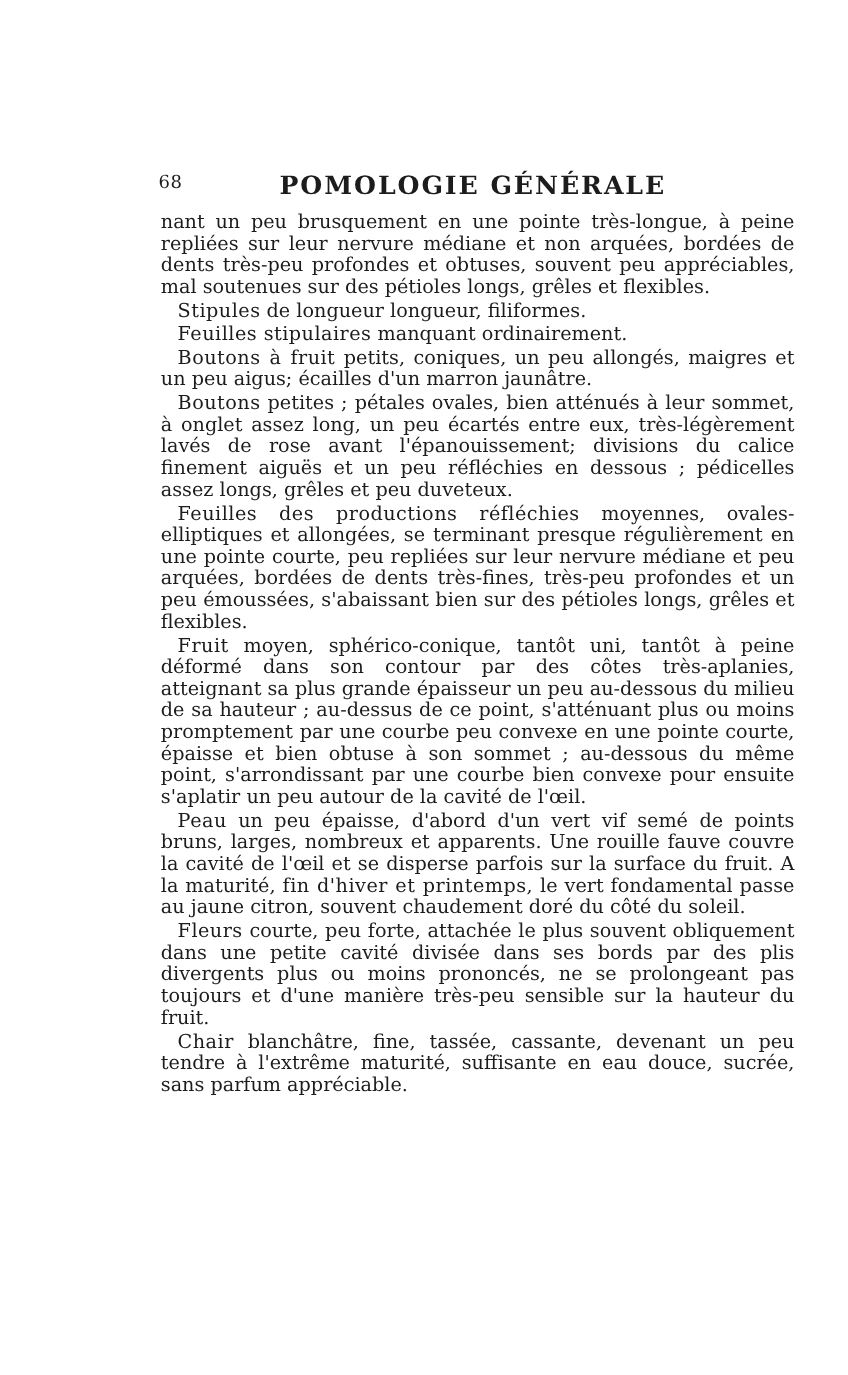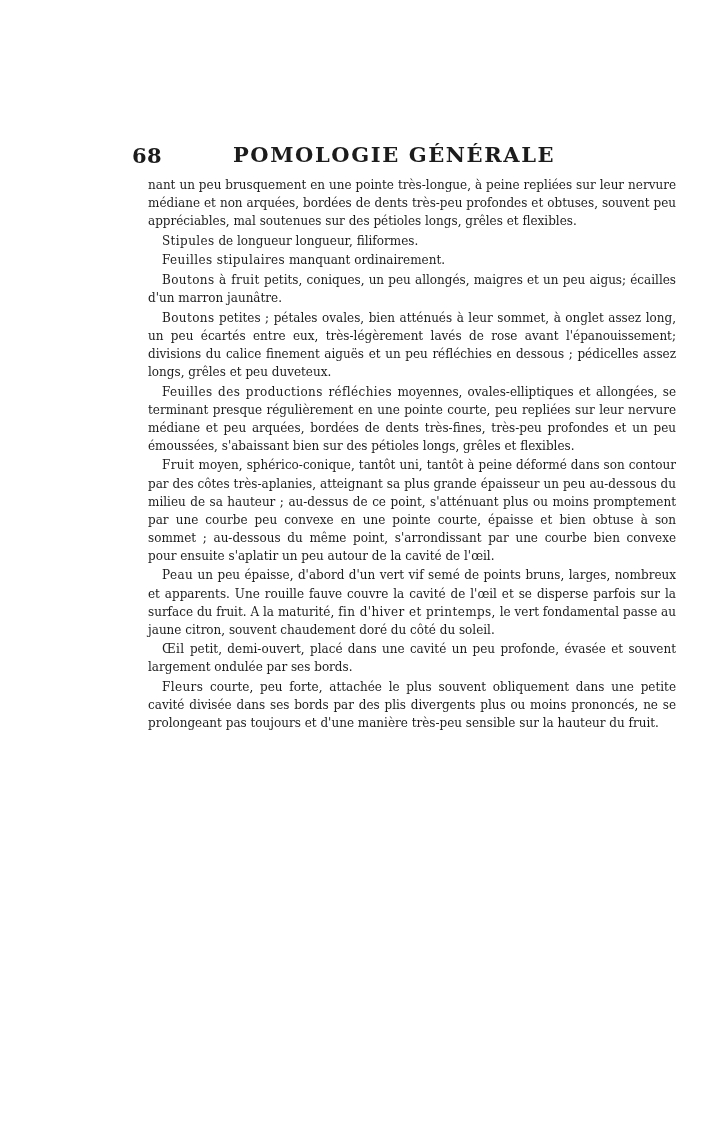--- a/index.html
+++ b/index.html
@@ -12,30 +12,30 @@
   }
   .page{
     position:relative;width:707px;height:1146px;
     background:var(--paper);overflow:hidden;
   }
   .running-head{
     position:absolute;left:130px;top:142px;width:528px;height:22px;
   }
   .pagenum{
     position:absolute;left:2px;top:1px;
-    font-weight:700;font-size:21px;letter-spacing:0.5px;text-align:right;
+    font-weight:400;font-size:15px;letter-spacing:0.5px;text-align:right;
   }
   .runtitle{
     display:block;text-align:center;
     font-weight:700;font-size:21px;letter-spacing:1.6px;
     white-space:nowrap;
   }
   .body-text{
-    position:absolute;left:148px;top:176px;width:528px;
-    font-size:12px;line-height:18.1px;
+    position:absolute;left:134px;top:176px;width:528px;
+    font-size:16px;line-height:18.1px;
     text-align:justify;
     text-rendering:optimizeLegibility;
   }
   .para{margin:0 0 1.5px 0;text-indent:14px;}
   .para.cont{text-indent:0;}
   .lead{font-weight:400;letter-spacing:0.4px;}
 </style>
 </head>
 <body>
 
@@ -46,16 +46,16 @@
   </header>
   <main class="body-text">
       <p class="para cont"><span>nant un peu brusquement en une pointe très-longue, à peine repliées sur leur nervure médiane et non arquées, bordées de dents très-peu profondes et obtuses, souvent peu appréciables, mal soutenues sur des pétioles longs, grêles et flexibles.</span></p>
       <p class="para"><span class="lead">Stipules</span><span> de longueur longueur, filiformes.</span></p>
       <p class="para"><span class="lead">Feuilles stipulaires</span><span> manquant ordinairement.</span></p>
       <p class="para"><span class="lead">Boutons à fruit</span><span> petits, coniques, un peu allongés, maigres et un peu aigus; écailles d'un marron jaunâtre.</span></p>
       <p class="para"><span class="lead">Boutons</span><span> petites ; pétales ovales, bien atténués à leur sommet, à onglet assez long, un peu écartés entre eux, très-légèrement lavés de rose avant l'épanouissement; divisions du calice finement aiguës et un peu réfléchies en dessous ; pédicelles assez longs, grêles et peu duveteux.</span></p>
       <p class="para"><span class="lead">Feuilles des productions réfléchies</span><span> moyennes, ovales-elliptiques et allongées, se terminant presque régulièrement en une pointe courte, peu repliées sur leur nervure médiane et peu arquées, bordées de dents très-fines, très-peu profondes et un peu émoussées, s'abaissant bien sur des pétioles longs, grêles et flexibles.</span></p>
       <p class="para"><span class="lead">Fruit</span><span> moyen, sphérico-conique, tantôt uni, tantôt à peine déformé dans son contour par des côtes très-aplanies, atteignant sa plus grande épaisseur un peu au-dessous du milieu de sa hauteur ; au-dessus de ce point, s'atténuant plus ou moins promptement par une courbe peu convexe en une pointe courte, épaisse et bien obtuse à son sommet ; au-dessous du même point, s'arrondissant par une courbe bien convexe pour ensuite s'aplatir un peu autour de la cavité de l'œil.</span></p>
       <p class="para"><span class="lead">Peau</span><span> un peu épaisse, d'abord d'un vert vif semé de points bruns, larges, nombreux et apparents. Une rouille fauve couvre la cavité de l'œil et se disperse parfois sur la surface du fruit. A la maturité, </span><span class="lead">fin d'hiver et printemps,</span><span> le vert fondamental passe au jaune citron, souvent chaudement doré du côté du soleil.</span></p>
-      <p class="para"><span class="lead">Œil</span><span> petit, demi-ouvert, placé dans une cavité un peu profonde, évasée et souvent largement ondulée par ses bords.</span></p>
       <p class="para"><span class="lead">Fleurs</span><span> courte, peu forte, attachée le plus souvent obliquement dans une petite cavité divisée dans ses bords par des plis divergents plus ou moins prononcés, ne se prolongeant pas toujours et d'une manière très-peu sensible sur la hauteur du fruit.</span></p>
+      <p class="para"><span class="lead">Chair</span><span> blanchâtre, fine, tassée, cassante, devenant un peu tendre à l'extrême maturité, suffisante en eau douce, sucrée, sans parfum appréciable.</span></p>
     </main>
 </div>
 
 </body></html>

